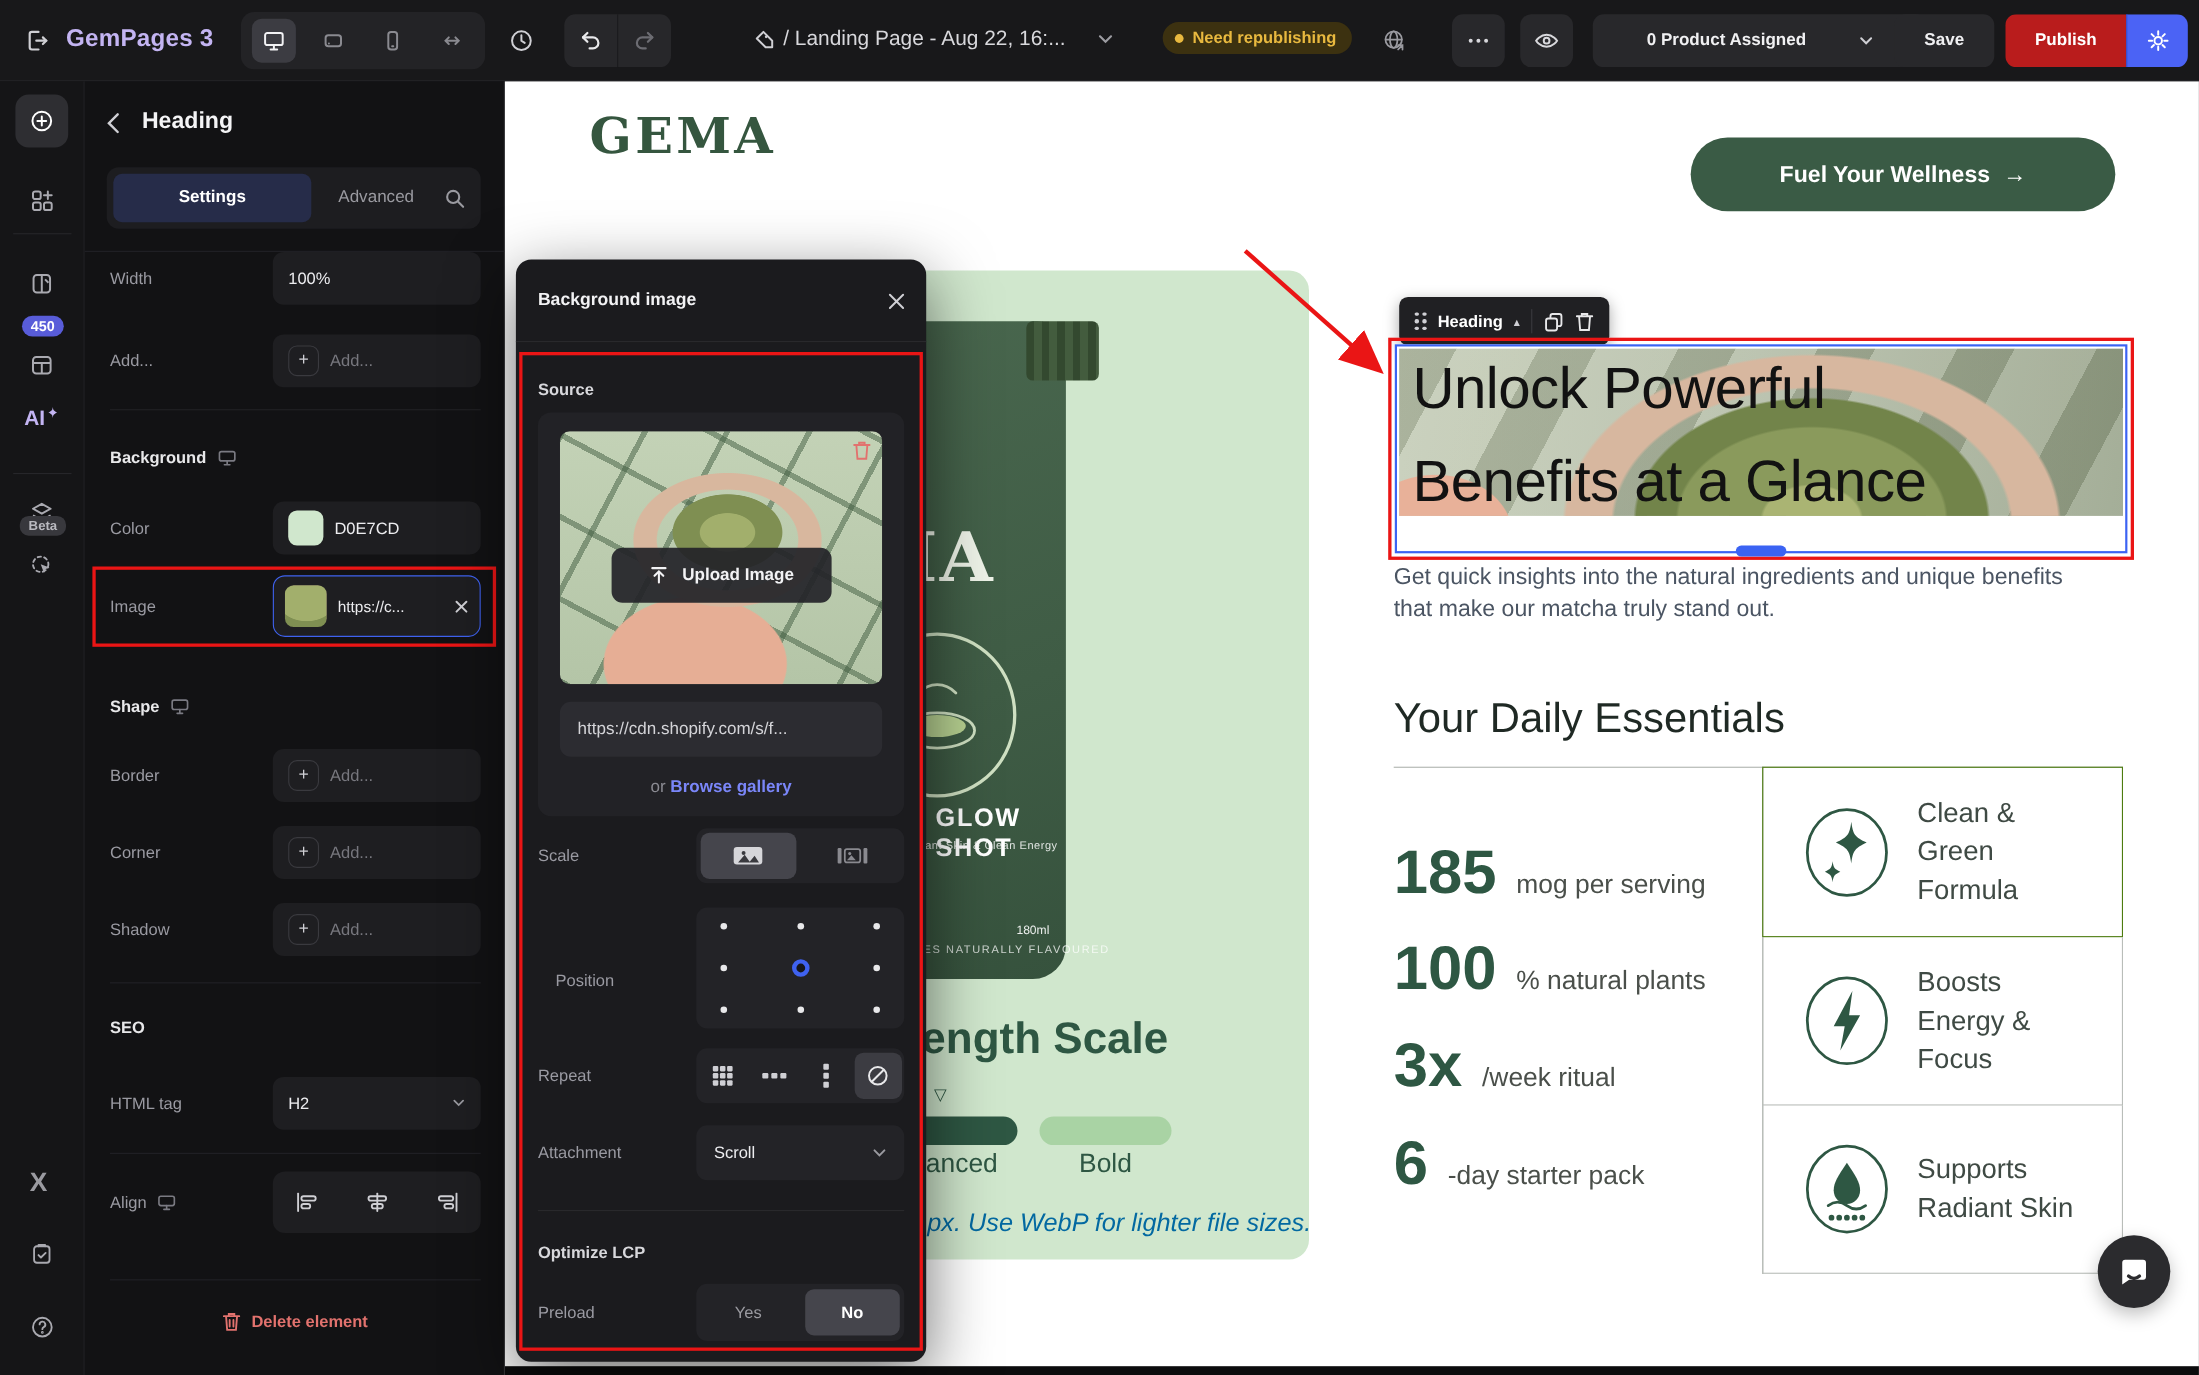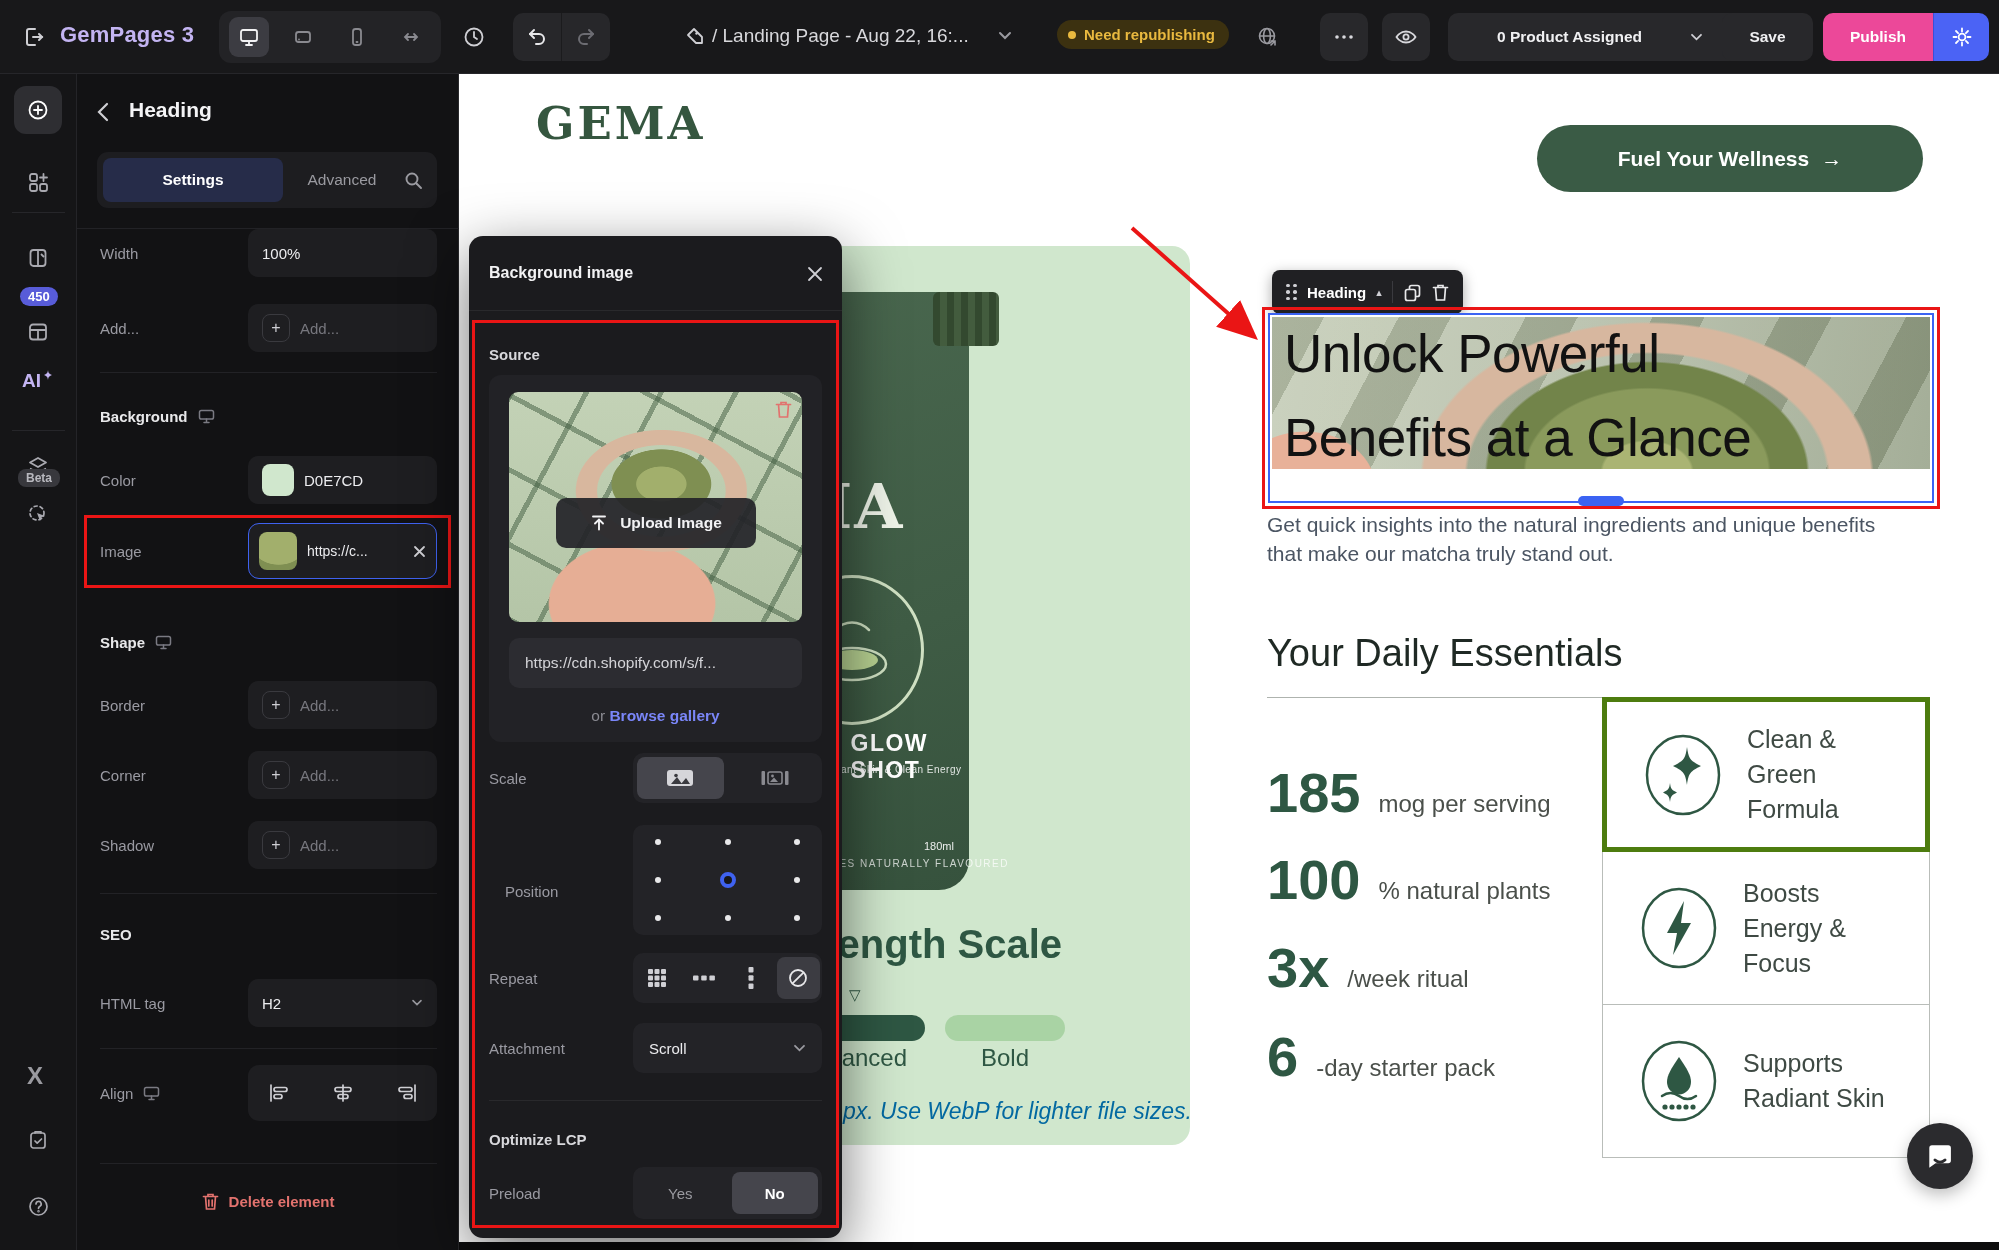--- a/index.html
+++ b/index.html
@@ -16,21 +16,21 @@
   .devbtn.sel{background:#3c3c42;color:#f2f2f4;}
   .histbtn{color:#cfcfd4;}
   .undogroup{background:#27272a;border-radius:10px;display:flex;align-items:center;height:48px;}
   .undogroup .half{width:48px;height:48px;display:flex;align-items:center;justify-content:center;}
   .undogroup .div{width:1px;height:48px;background:#1b1b1d;}
   .crumbtxt{color:#d8d8dc;font-size:19px;}
   .badge-republish{background:#3c3110;color:#e9b93f;font-size:15px;font-weight:600;border-radius:15px;padding:6px 14px 6px 11px;display:flex;align-items:center;gap:8px;}
   .badge-republish .dot{width:8px;height:8px;border-radius:50%;background:#e9b93f;}
   .sqbtn{background:#28282b;border-radius:10px;width:48px;height:48px;display:flex;align-items:center;justify-content:center;color:#d8d8dc;}
   .pillbtn{background:#28282b;border-radius:10px;height:48px;display:flex;align-items:center;justify-content:center;color:#f0f0f2;font-size:15.5px;font-weight:600;gap:10px;padding:0 18px;}
-  .bluebtn{background:#ec4899;color:#fff;}
+  .bluebtn{background:#b91c1c;color:#fff;}
   .pubwrap{display:flex;height:48px;border-radius:10px;overflow:hidden;}
   .pubwrap .gearpart{width:56px;display:flex;align-items:center;justify-content:center;background:#4b63f5;border-left:1px solid #3a50d8;color:#fff;}
 
   
   .rail{left:0;top:74px;width:77px;height:1176px;background:#151517;border-right:1px solid #242428;}
   .railbtn{left:14px;width:48px;height:48px;border-radius:12px;display:flex;align-items:center;justify-content:center;color:#a9a9b0;}
   .railbtn.sel{background:#2e2e32;color:#fff;}
   .raildiv{left:12px;width:53px;height:1px;background:#26262a;}
   .count-badge{background:#585cd9;color:#fff;font-size:13px;font-weight:700;border-radius:10px;padding:2px 8px;}
   .beta-badge{background:#38383d;color:#b9b9bf;font-size:12px;font-weight:600;border-radius:8px;padding:2px 8px;}
@@ -562,21 +562,21 @@
     </div>
     <div class="abs" style="left:808px;top:866px;display:flex;align-items:baseline;gap:18px;">
       <span class="statnum">3x</span>
       <span class="statlbl">/week ritual</span>
     </div>
     <div class="abs" style="left:808px;top:955px;display:flex;align-items:baseline;gap:18px;">
       <span class="statnum">6</span>
       <span class="statlbl">-day starter pack</span>
     </div>
 
-    <div class="abs bencell" style="left:1143px;top:623px;width:328px;height:155px;border:5px solid #4d7c0f;">
+    <div class="abs bencell" style="left:1143px;top:623px;width:328px;height:155px;border:1px solid #4d7c0f;">
       <svg width="80" height="84" viewBox="0 0 80 84">
         <ellipse cx="40" cy="42" rx="36" ry="39" fill="none" stroke="#2e5743" stroke-width="2.5"></ellipse>
         <path d="M44 14c1.6 12 3.4 13.8 14 19-10.6 5.2-12.4 7-14 19-1.6-12-3.4-13.8-14-19 10.6-5.2 12.4-7 14-19z" fill="#2e5743"></path>
         <path d="M27 50c.8 6 1.7 6.9 7 9.5-5.3 2.6-6.2 3.5-7 9.5-.8-6-1.7-6.9-7-9.5 5.3-2.6 6.2-3.5 7-9.5z" fill="#2e5743"></path>
       </svg>
       <span class="benlbl">Clean &amp;
 Green
 Formula</span>
     </div>
     <div class="abs bencell" style="left:1143px;top:778px;width:328px;height:153px;border:1px solid #b9bdb9;border-top:none;">

